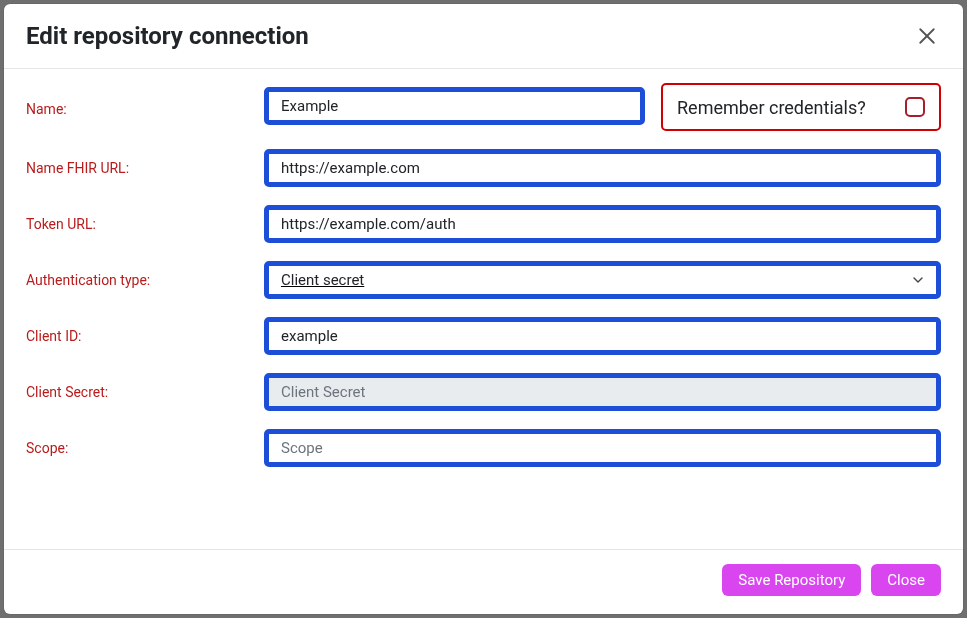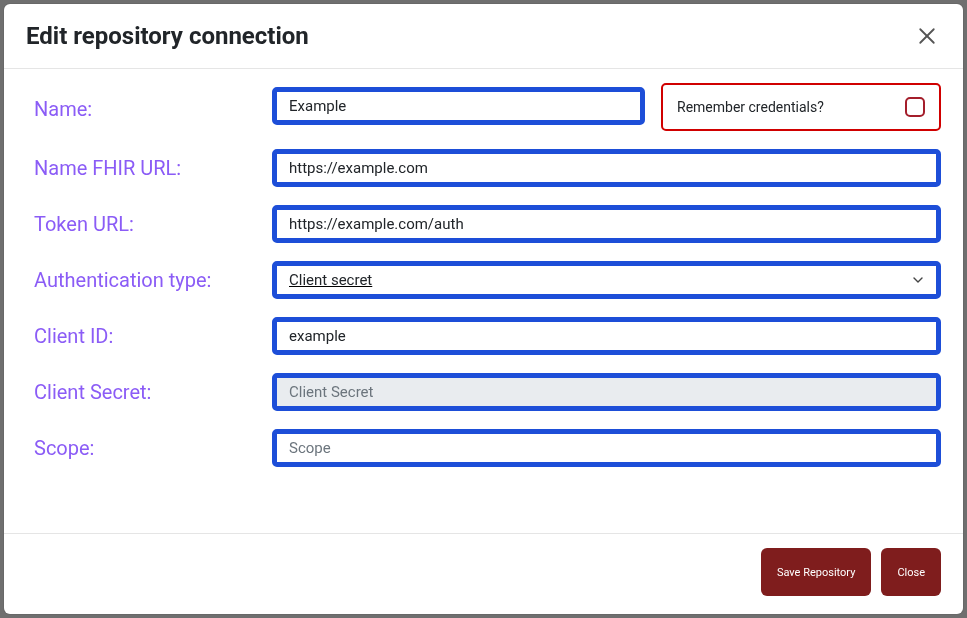--- a/index.html
+++ b/index.html
@@ -38,23 +38,22 @@
       padding: 18px 22px 10px 22px;
     }
     .form-row {
       display: flex;
       align-items: center;
       margin-bottom: 18px;
     }
     .form-label {
       width: 238px;
       flex-shrink: 0;
-      font-size: 20px;
-      color: #8b5cf6;
-      margin-left: 8px;
+      font-size: 14px;
+      color: #b91c1c;
     }
     .form-control, .form-select {
       width: 100%;
       height: 38px;
       padding: 6px 12px;
       font-size: 15px;
       color: #212529;
       background: #fff;
       border: 5px solid #1d4ed8;
       border-radius: 5px;
@@ -90,48 +89,48 @@
       height: 48px;
       border: 2px solid #d00000;
       border-radius: 5px;
       display: flex;
       align-items: center;
       justify-content: space-between;
       padding: 0 14px 0 14px;
       margin-top: -4px;
     }
     .remember-label {
-      font-size: 14px;
+      font-size: 18px;
       color: #212529;
     }
     .checkbox {
       width: 20px; height: 20px;
       border: 2.5px solid #a41e2b;
       border-radius: 5px;
       cursor: pointer;
       background: #fff;
     }
     .full-controls { flex: 1; text-decoration: underline; }
     .modal-footer {
       border-top: 1px solid #e5e5e5;
       padding: 14px 22px 18px 22px;
       display: flex;
       justify-content: flex-end;
       gap: 10px;
     }
     .btn {
-      height: 48px;
+      height: 32px;
       padding: 0 16px;
       border: none;
       border-radius: 6px;
-      font-size: 11px;
+      font-size: 15px;
       font-family: inherit;
       cursor: pointer;
       color: #fff;
-      background: #7f1d1d;
+      background: #d946ef;
     }
   </style>
 </head>
 <body>
 
 <div class="modal">
   <div class="modal-header">
     <div class="modal-title">Edit repository connection</div>
     <div class="close-x">
       <svg viewBox="0 0 16 16" fill="none" stroke="currentColor" stroke-width="1.6" stroke-linecap="round">

